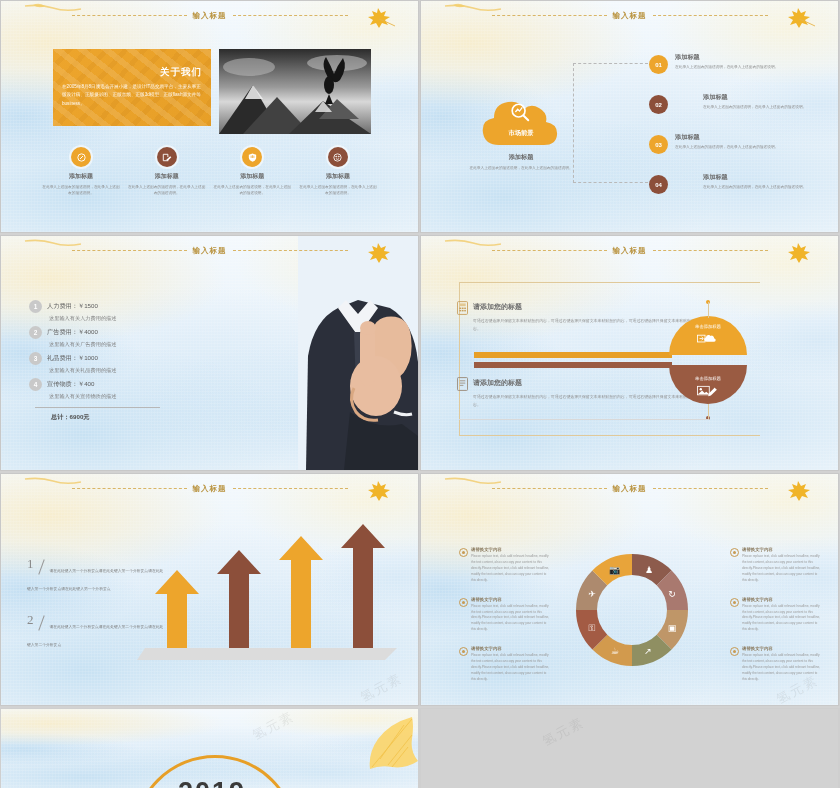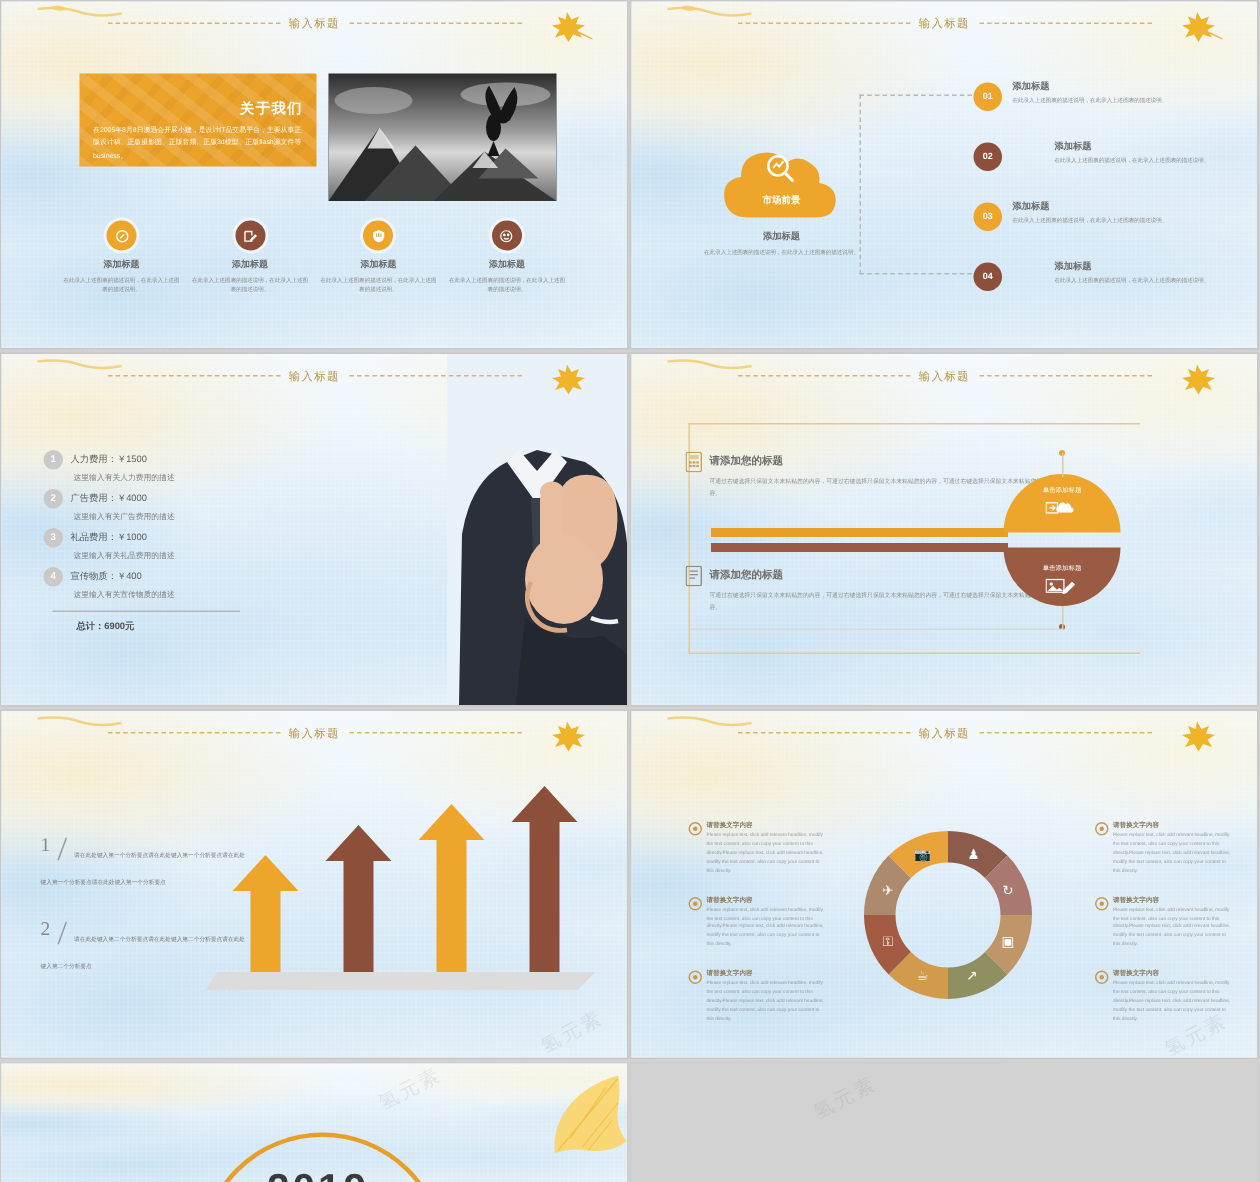--- a/index.html
+++ b/index.html
@@ -43,24 +43,24 @@
     background-image:
       repeating-linear-gradient(0deg, rgba(255,255,255,.35) 0 1px, rgba(0,0,0,0) 1px 3px),
       repeating-linear-gradient(90deg, rgba(255,255,255,.3) 0 1px, rgba(0,0,0,0) 1px 3px);
   }
   
   .leaf{position:absolute;top:4px;right:22px;width:36px;height:24px;pointer-events:none;}
   .leafL{position:absolute;top:2px;left:22px;width:60px;height:14px;pointer-events:none;opacity:.85;}
 
   .shdr{position:absolute;top:8px;left:0;right:0;height:14px;display:flex;align-items:center;justify-content:center;gap:6px;}
   .shdr .dline{flex:0 0 115px;height:1px;border-top:1px dashed #d9b566;}
-  .shdr .stitle{font-size:7.5px;color:#b9933f;letter-spacing:1px;white-space:nowrap;}
+  .shdr .stitle{font-size:7.5px;color:#b9933f;letter-spacing:1px;white-space:nowrap;font-weight:bold;}
 
   
-  .s1-orange{position:absolute;left:52px;top:48px;width:158px;height:62px;
+  .s1-orange{position:absolute;left:52px;top:48px;width:158px;height:77px;
     background:linear-gradient(135deg,#eda52c,#e79f27);overflow:hidden;}
   .s1-orange::before{content:"";position:absolute;inset:0;opacity:.25;
     background:
      repeating-linear-gradient(38deg,rgba(255,255,255,.45) 0 6px,rgba(255,255,255,0) 6px 15px),
      repeating-linear-gradient(-48deg,rgba(180,110,20,.4) 0 5px,rgba(0,0,0,0) 5px 14px);}
   .s1-ttl{position:absolute;right:9px;top:17px;color:#fff;font-size:9.5px;font-weight:bold;letter-spacing:1px;}
   .s1-body{position:absolute;left:9px;right:9px;top:34px;color:#fff;font-size:4.6px;line-height:1.85;opacity:.96;}
   .s1-photo{position:absolute;left:218px;top:48px;width:152px;height:85px;overflow:hidden;background:#4a4a4a;}
   .s1-icons{position:absolute;left:40px;right:40px;top:146px;display:flex;justify-content:space-between;}
   .s1-ic{width:80px;text-align:center;}

